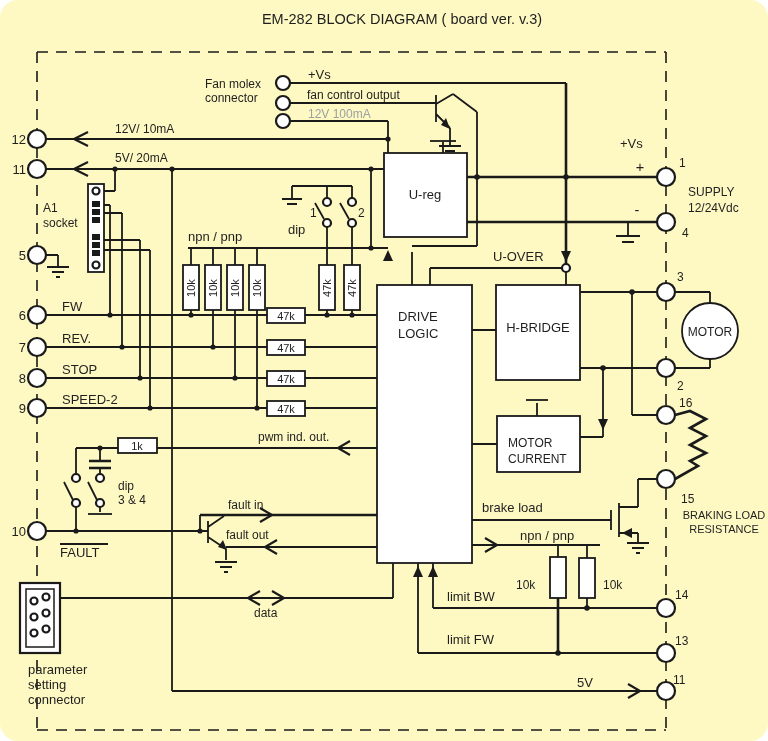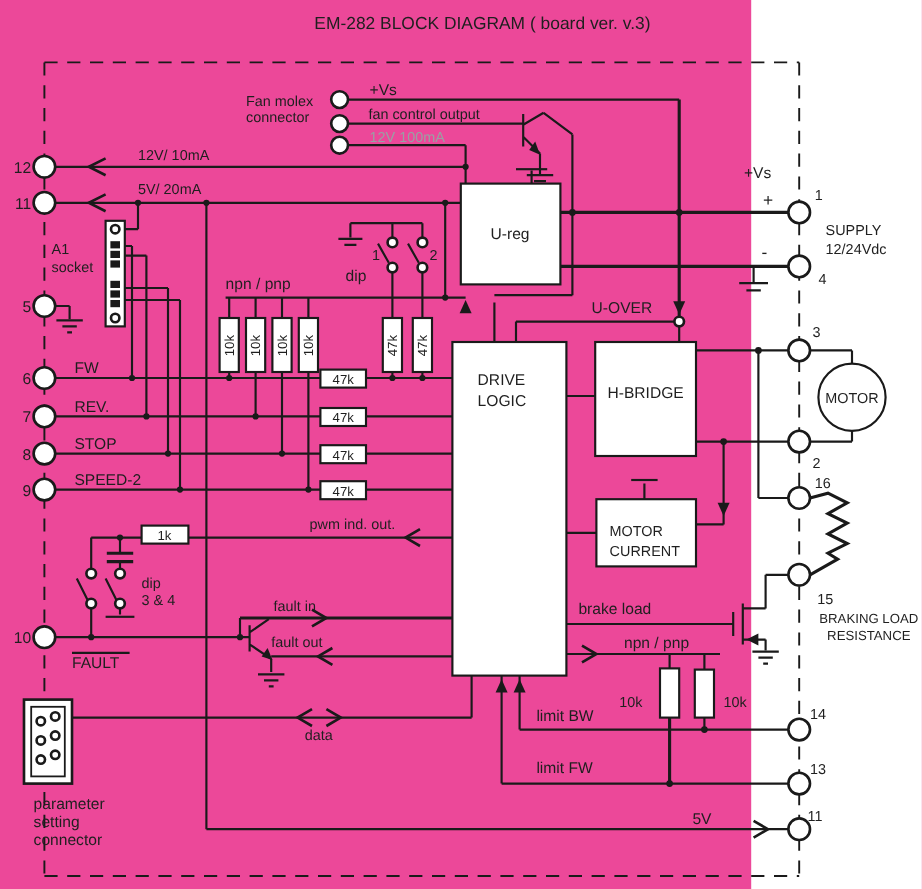--- a/index.html
+++ b/index.html
@@ -1,16 +1,16 @@
 <!DOCTYPE html>
 <html><head>
 <meta charset="utf-8">
 <style>
   html,body{margin:0;padding:0;background:#fff;}
-  .page{width:626px;height:741px;background:#ec4899;position:relative;font-family:"Liberation Sans",sans-serif;}
+  .page{width:768px;height:741px;background:#fef9c3;position:relative;font-family:"Liberation Sans",sans-serif;border-radius:18px;}
   svg text{fill:#1f1f1f;font-family:"Liberation Sans",sans-serif;}
   .ln{stroke:#1a1a1a;stroke-width:1.8;fill:none;}
   .thk{stroke:#1a1a1a;stroke-width:2.6;fill:none;}
   .dash{stroke:#1a1a1a;stroke-width:1.6;fill:none;stroke-dasharray:11 8;}
   .box{fill:#fff;stroke:#1a1a1a;stroke-width:1.8;}
   .pin{fill:#fff;stroke:#1a1a1a;stroke-width:2.2;}
   .dot{fill:#1a1a1a;stroke:none;}
   .chev{stroke:#1a1a1a;stroke-width:2.2;fill:none;}
   .tri{fill:#1a1a1a;stroke:none;}
   .t13{font-size:13px;} .t12{font-size:12px;} .t11{font-size:11px;} .t14{font-size:14.5px;}

